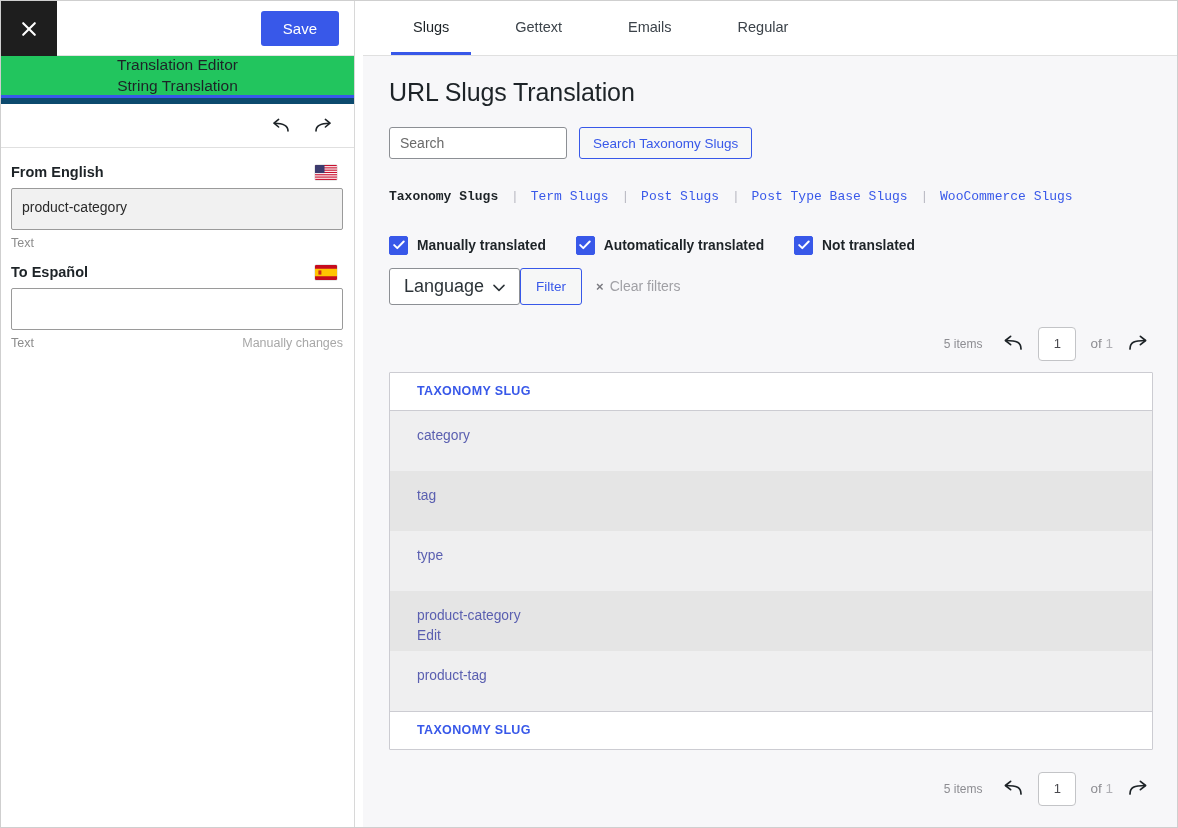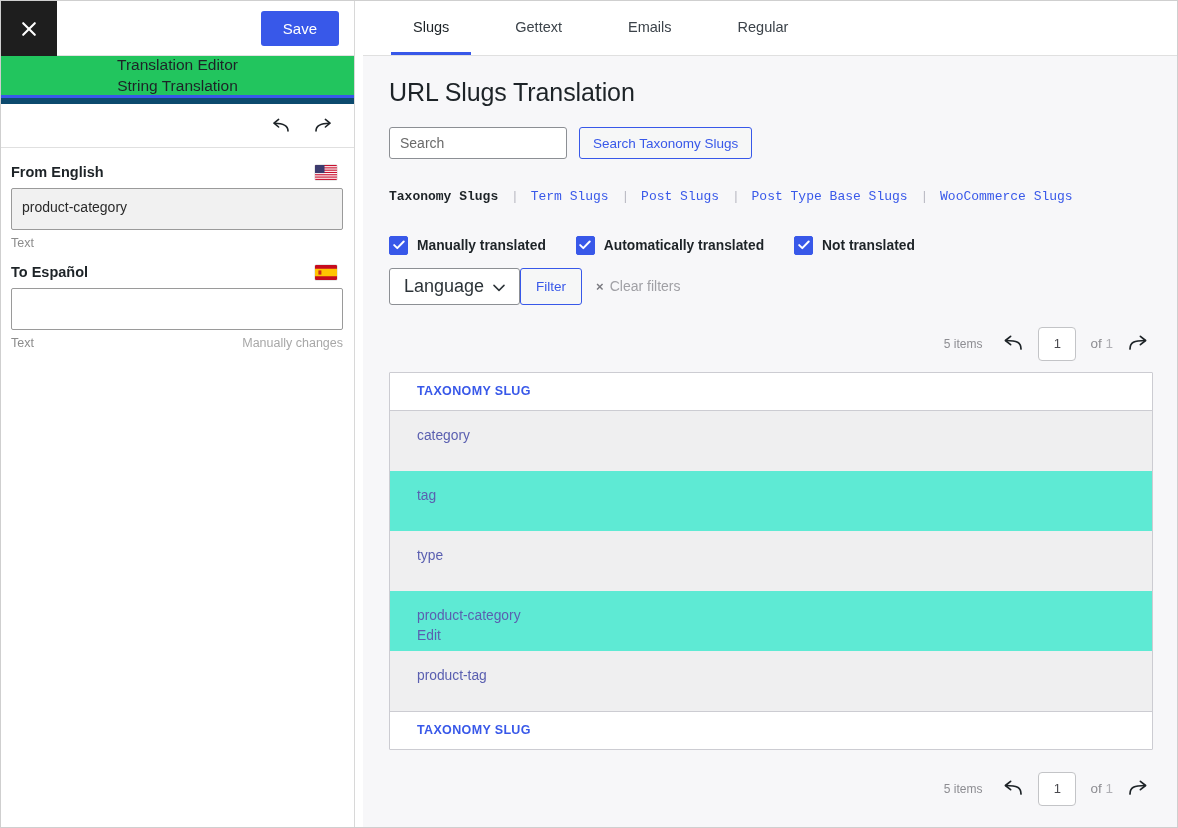--- a/index.html
+++ b/index.html
@@ -328,21 +328,21 @@
   .t-head { border-bottom: 1px solid #ccccd2; }
   .t-foot { border-top: 1px solid #ccccd2; }
   .t-row {
     display: flex;
     align-items: flex-start;
     padding: 15px 0 0 27px;
     font-size: 13.8px;
     color: #5a5fb0;
   }
   .t-row.alt { background: #efeff0; }
-  .t-row.plain { background: #5eead4; }
+  .t-row.plain { background: #e5e5e5; }
   .t-cell a { color: #5a5fb0; text-decoration: none; cursor: pointer; display: block; line-height: 20px; }
   .t-cell .edit { color: #5a5fb0; }
 </style>
 </head>
 <body>
 
 <div id="app">
 
   <aside class="sidebar">
 

